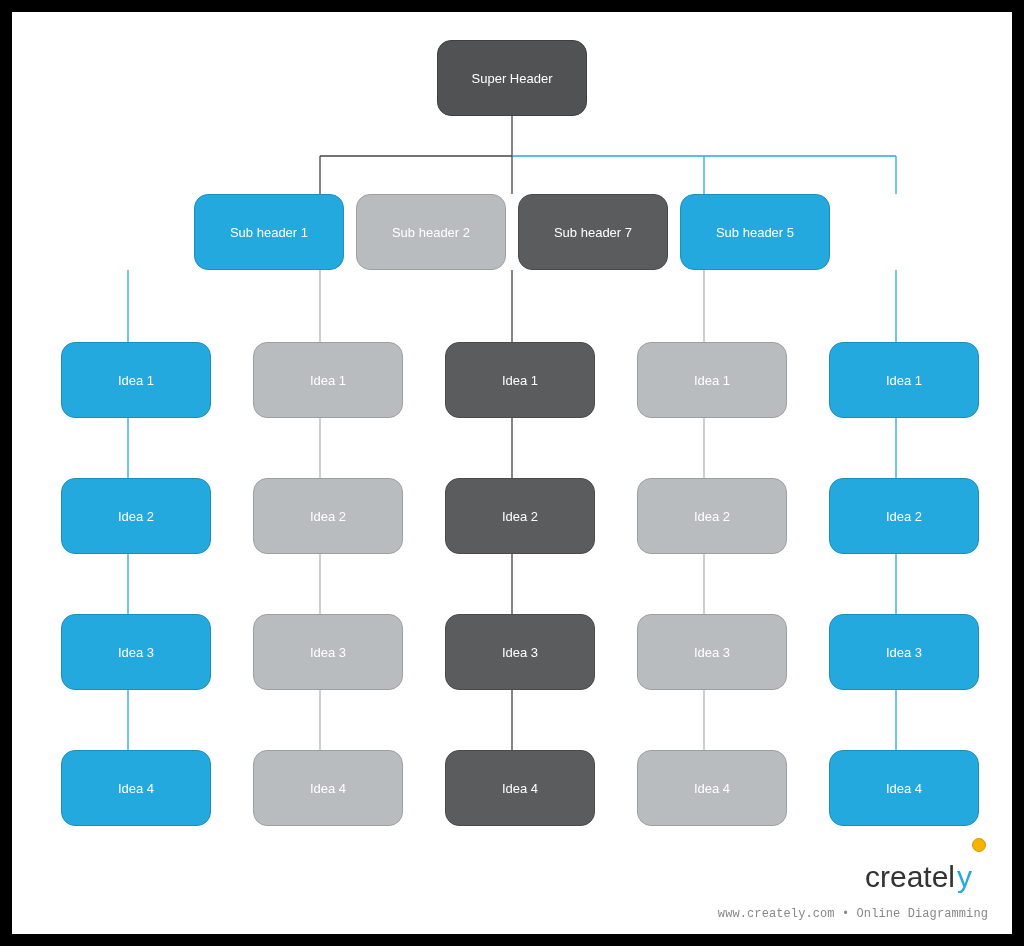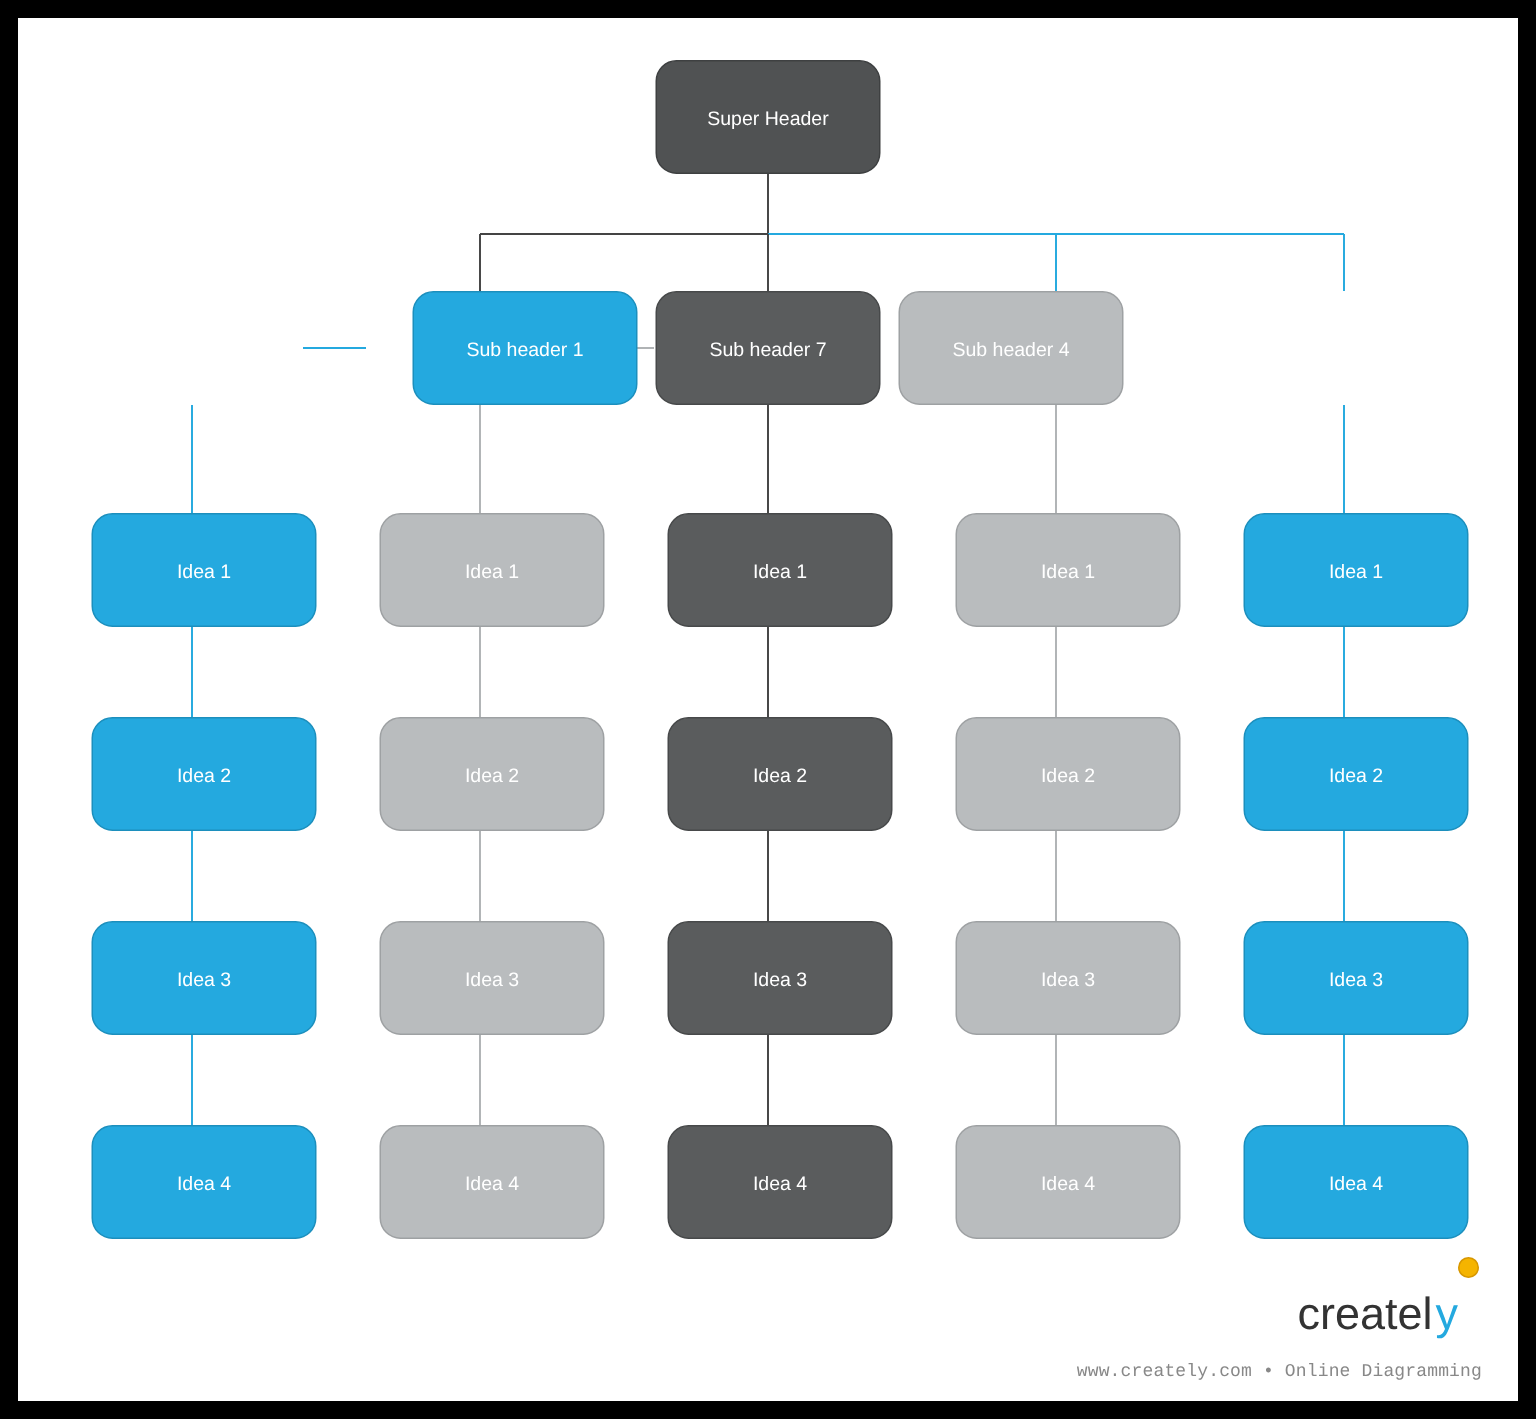--- a/index.html
+++ b/index.html
@@ -138,22 +138,23 @@
   </svg>
 
   <div class="stack">
 
     <div class="row header">
       <div class="card dark">Super Header</div>
     </div>
 
     <div class="row sub">
       <div class="card blue">Sub header 1</div>
+      <div class="card grey">Sub header 2</div>
       <div class="card mid">Sub header 7</div>
-      <div class="card grey">Sub header 4</div>
+      <div class="card blue">Sub header 5</div>
     </div>
 
     <div class="row ideas">
       <div class="card blue">Idea 1</div>
       <div class="card grey">Idea 1</div>
       <div class="card mid">Idea 1</div>
       <div class="card grey">Idea 1</div>
       <div class="card blue">Idea 1</div>
     </div>
 

